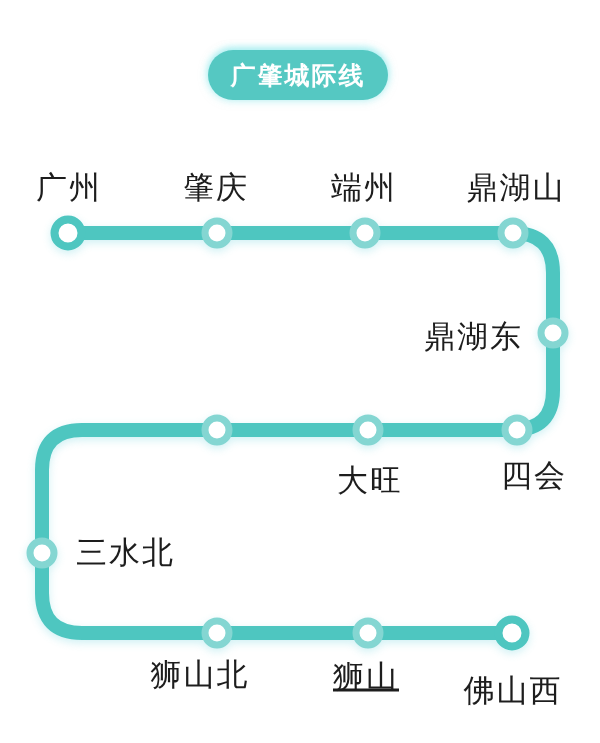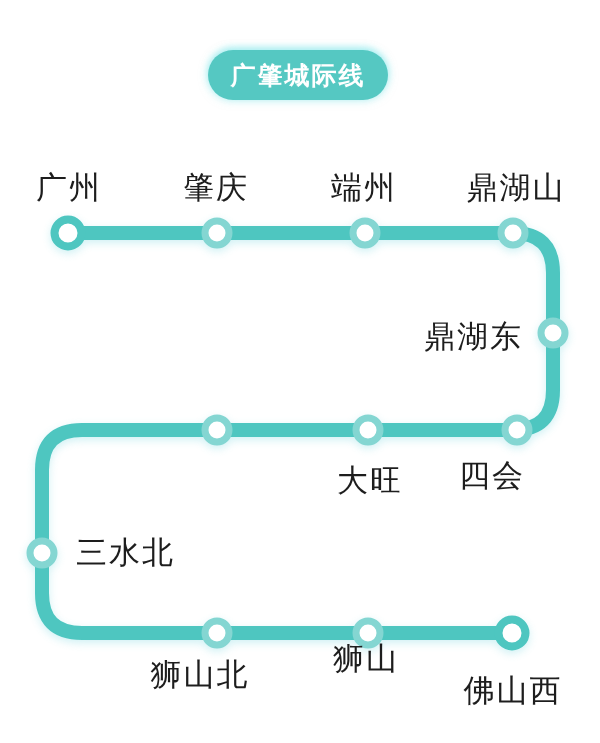--- a/index.html
+++ b/index.html
@@ -98,22 +98,22 @@
     <circle class="dot terminal" cx="512" cy="633" r="13.5"></circle>
   </svg>
 
   <div class="label" style="left:216px; top:187px;">肇庆</div>
   <div class="label" style="left:69px;  top:187px;">广州</div>
   <div class="label" style="left:516px; top:187px;">鼎湖山</div>
   <div class="label" style="left:364px; top:187px;">端州</div>
 
   <div class="label anchor-right" style="right:77px; top:336px;">鼎湖东</div>
 
-  <div class="label" style="left:492px; top:475px;">四会</div>
+  <div class="label" style="left:534px; top:475px;">四会</div>
   <div class="label" style="left:370px; top:480px;">大旺</div>
 
   <div class="label anchor-left" style="left:76px; top:552px;">三水北</div>
 
   <div class="label" style="left:200px; top:674px;">狮山北</div>
-  <div class="label" style="left:366px; top:658px;">狮山</div>
+  <div class="label" style="left:366px; top:676px;text-decoration:underline;">狮山</div>
   <div class="label" style="left:513px; top:690px;">佛山西</div>
 
 </div>
 
 </body></html>

